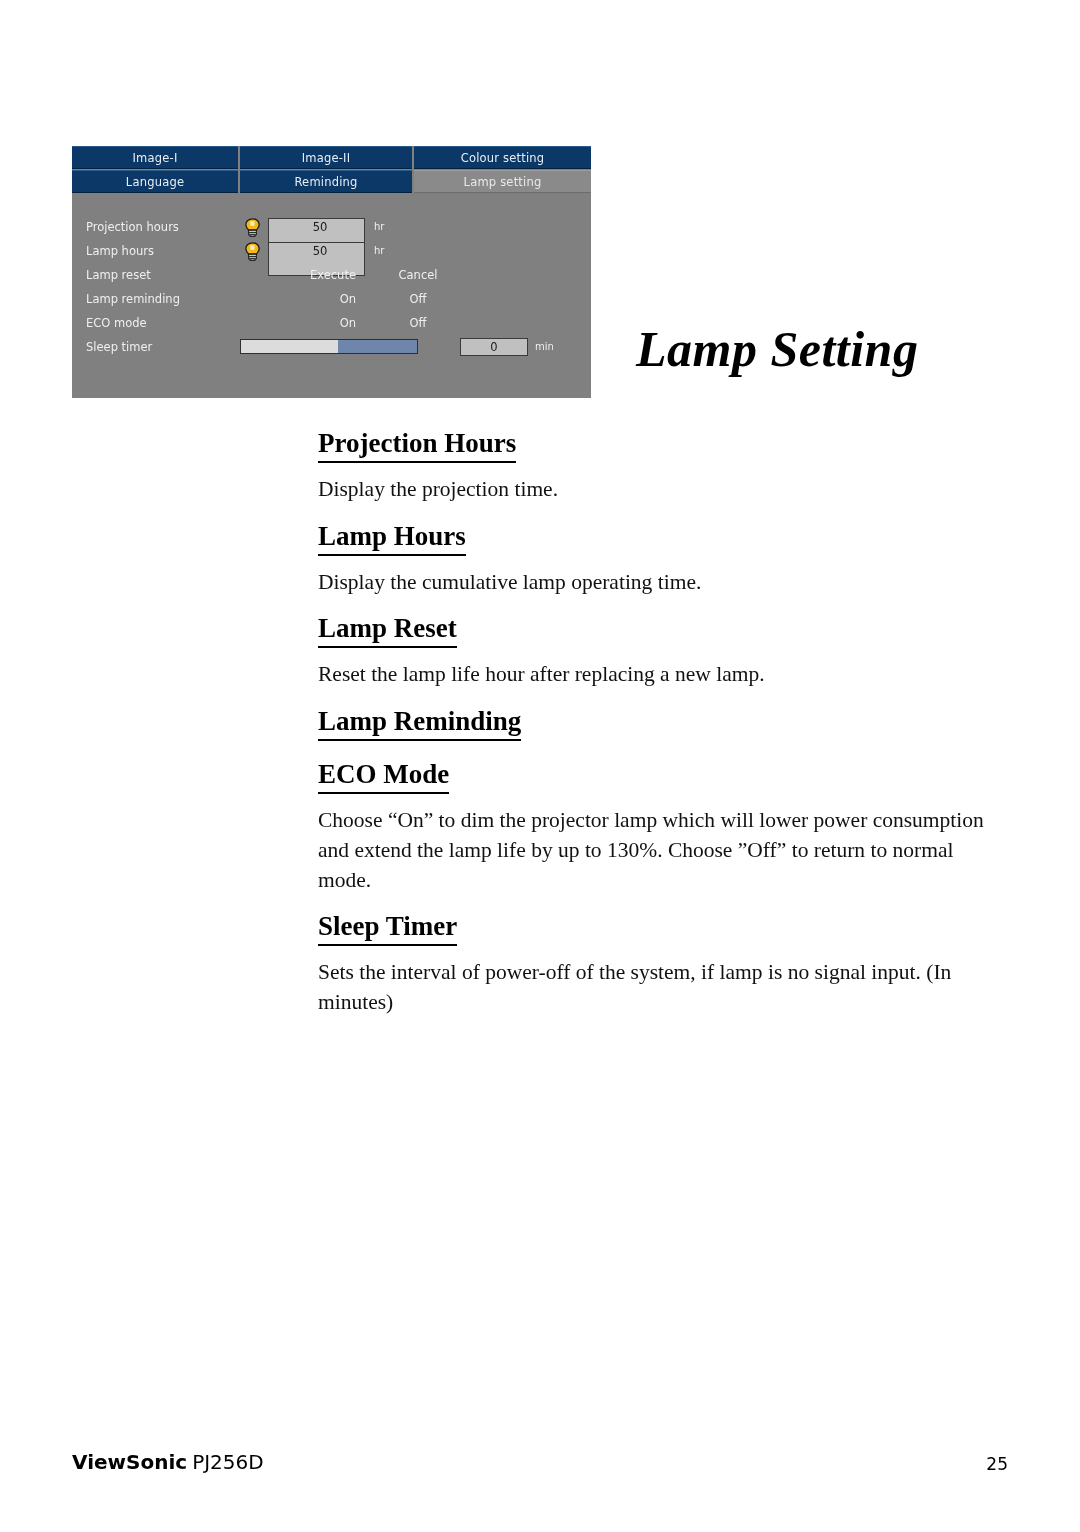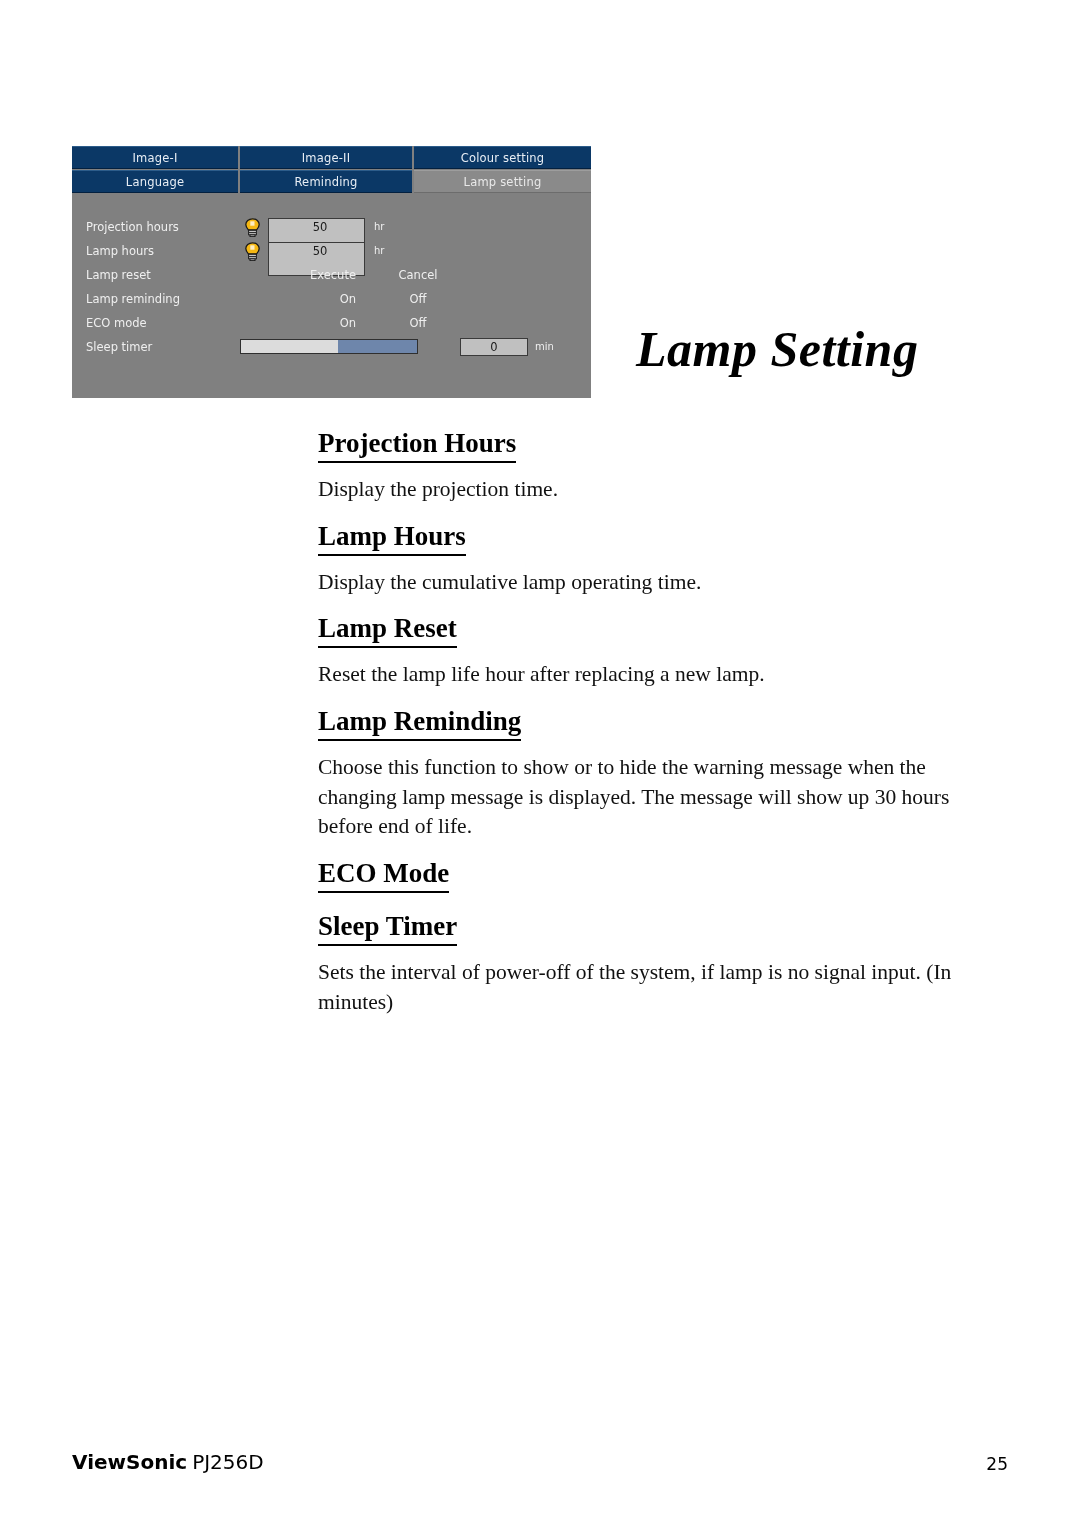--- a/index.html
+++ b/index.html
@@ -332,25 +332,25 @@
     <p class="body">Display the cumulative lamp operating time.</p>
   </div>
 
   <div class="sec-block">
     <div class="sec-wrap"><h2 class="sec">Lamp Reset</h2></div>
     <p class="body">Reset the lamp life hour after replacing a new lamp.</p>
   </div>
 
   <div class="sec-block">
     <div class="sec-wrap"><h2 class="sec">Lamp Reminding</h2></div>
-    <p class="body">Choose this function to show or to hide the warning message when the changing lamp message is displayed. The message will show up 30 hours before end of life.</p>
   </div>
 
   <div class="sec-block">
     <div class="sec-wrap"><h2 class="sec">ECO Mode</h2></div>
+    <p class="body">Choose “On” to dim the projector lamp which will lower power consumption and extend the lamp life by up to 130%. Choose ”Off” to return to normal mode.</p>
   </div>
 
   <div class="sec-block">
     <div class="sec-wrap"><h2 class="sec">Sleep Timer</h2></div>
     <p class="body">Sets the interval of power-off of the system, if lamp is no signal input. (In minutes)</p>
   </div>
 
 </div>
 
 <div class="footer">

